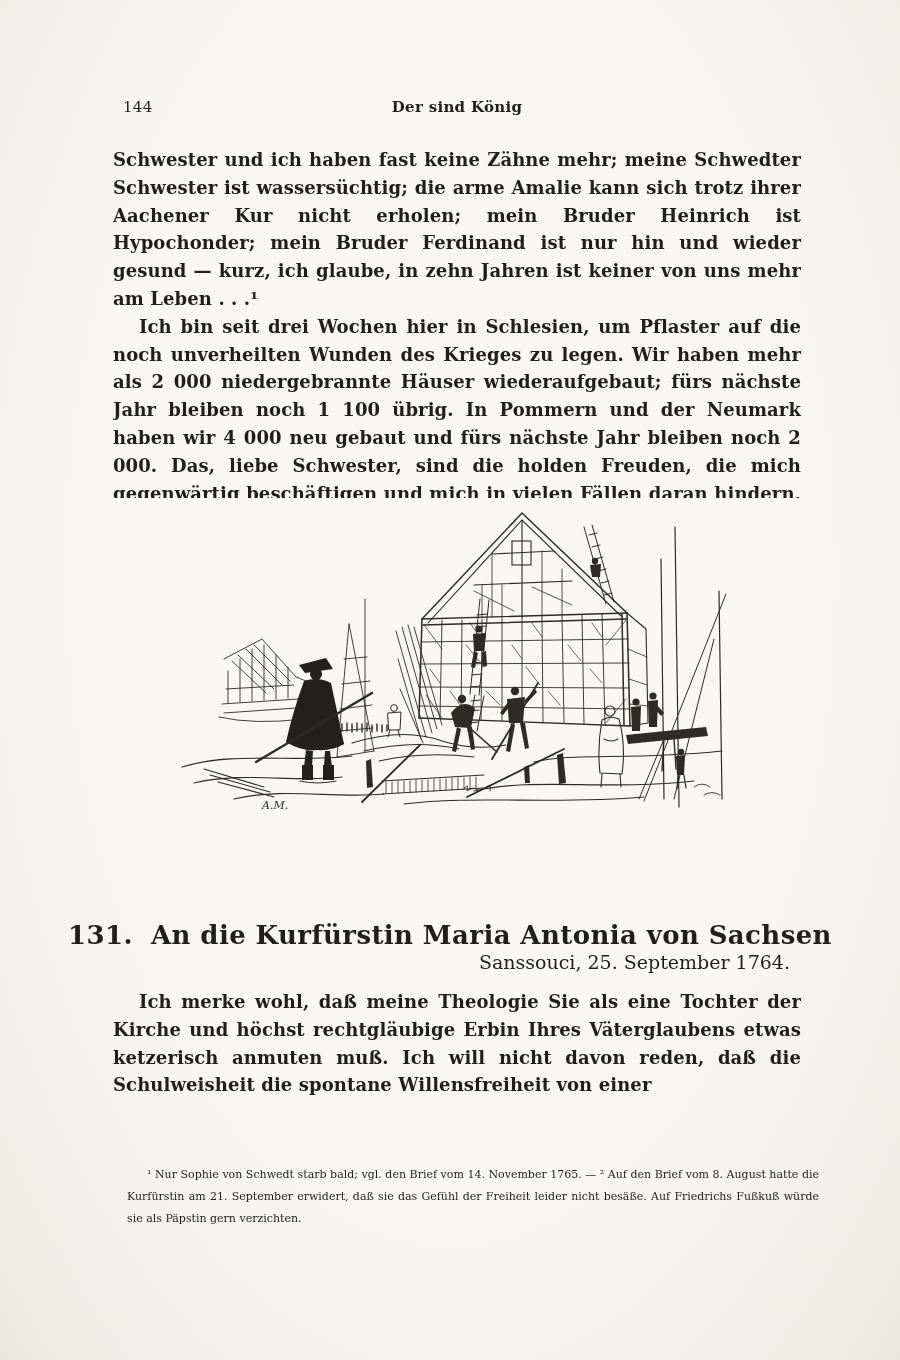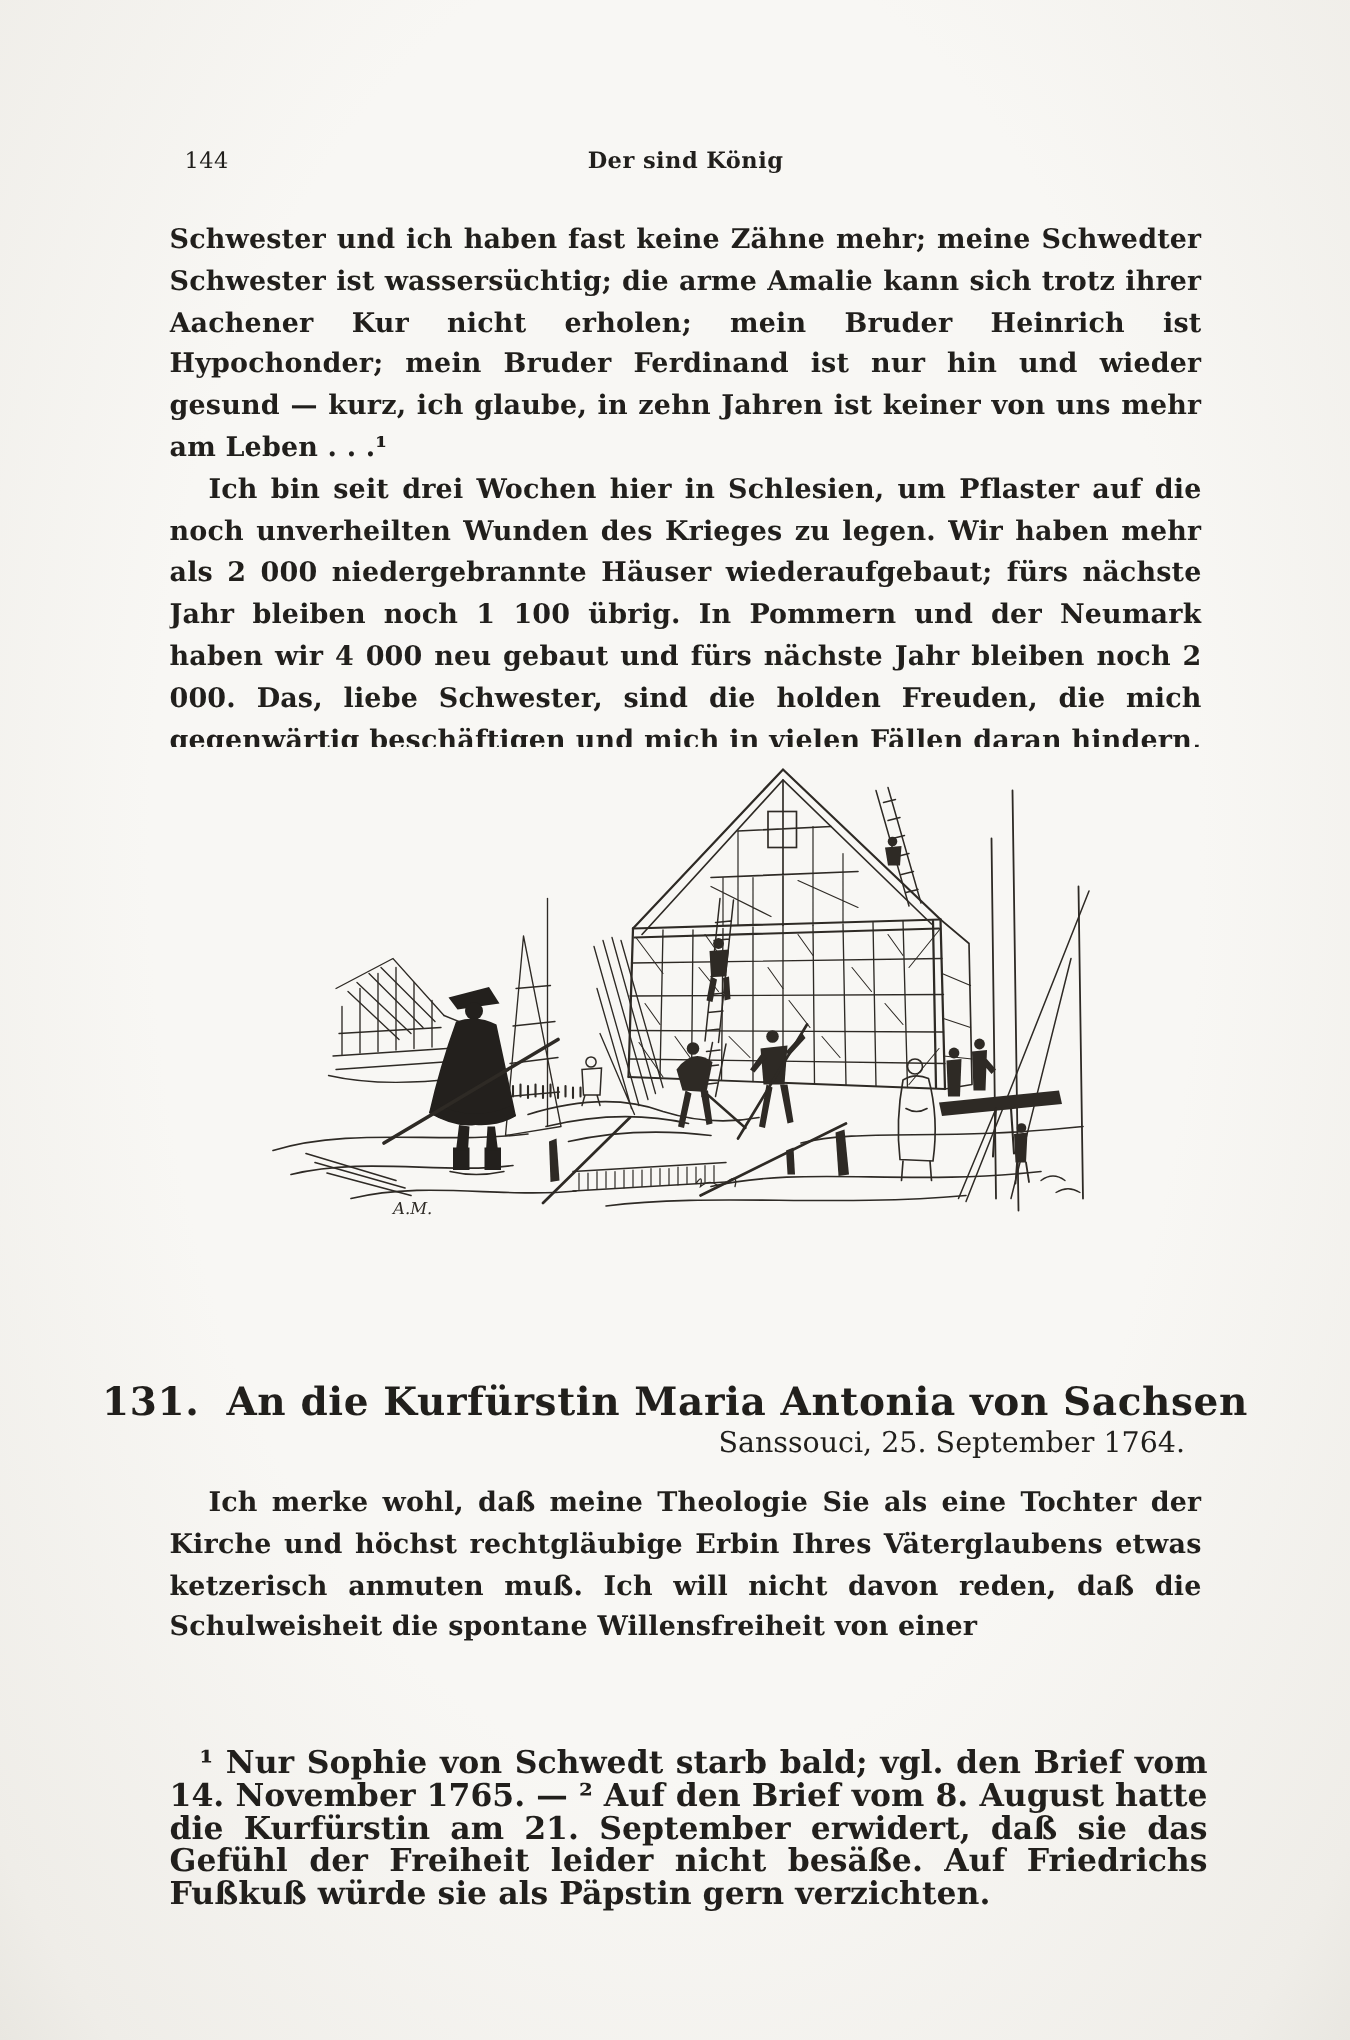--- a/index.html
+++ b/index.html
@@ -43,23 +43,23 @@
   .letter-number{margin-right:18px;}
   
   .dateline{
     position:absolute;left:113px;top:951px;width:677px;
     text-align:right;font-size:19px;font-weight:500;
   }
   
   .block-body{top:988px;height:168px;overflow:hidden;}
   
   .footnotes{
-    position:absolute;left:113px;top:1164px;width:692px;
-    font-size:21px;line-height:21.8px;text-align:justify;
-    font-weight:700;
+    position:absolute;left:127px;top:1164px;width:692px;
+    font-size:11px;line-height:21.8px;text-align:justify;
+    font-weight:400;
   }
   .footnotes p{margin:0;text-indent:20px;}
 </style>
 </head>
 <body>
 
 <div class="page">
 
   <div class="page-header">
     <span class="page-number">144</span>

